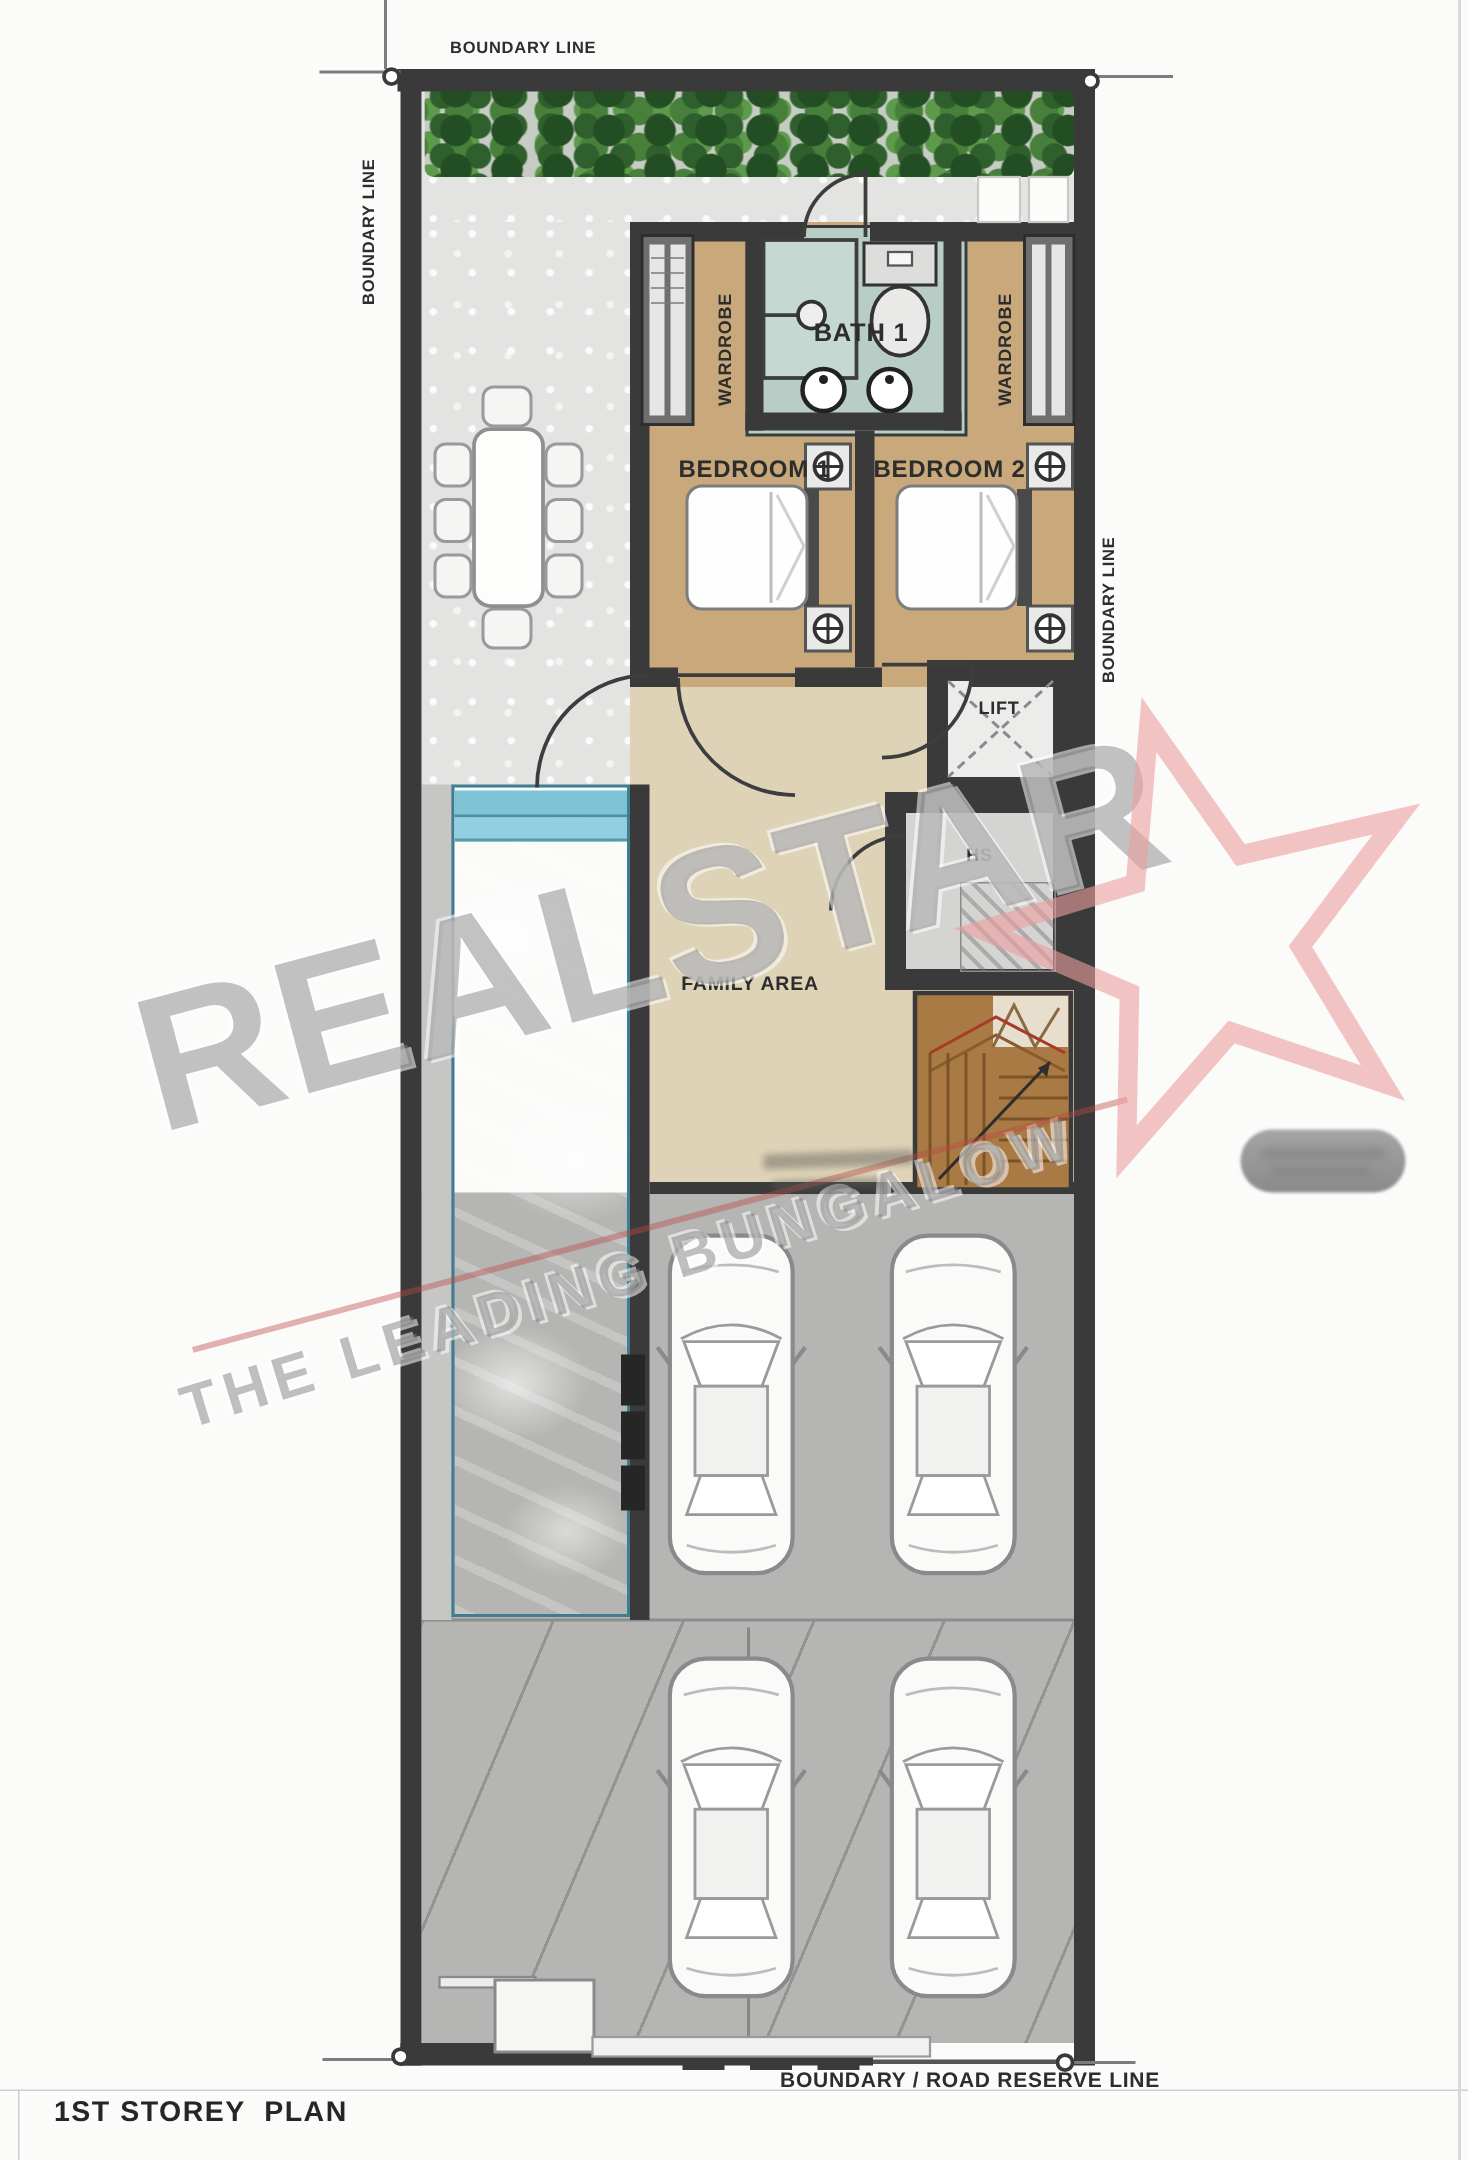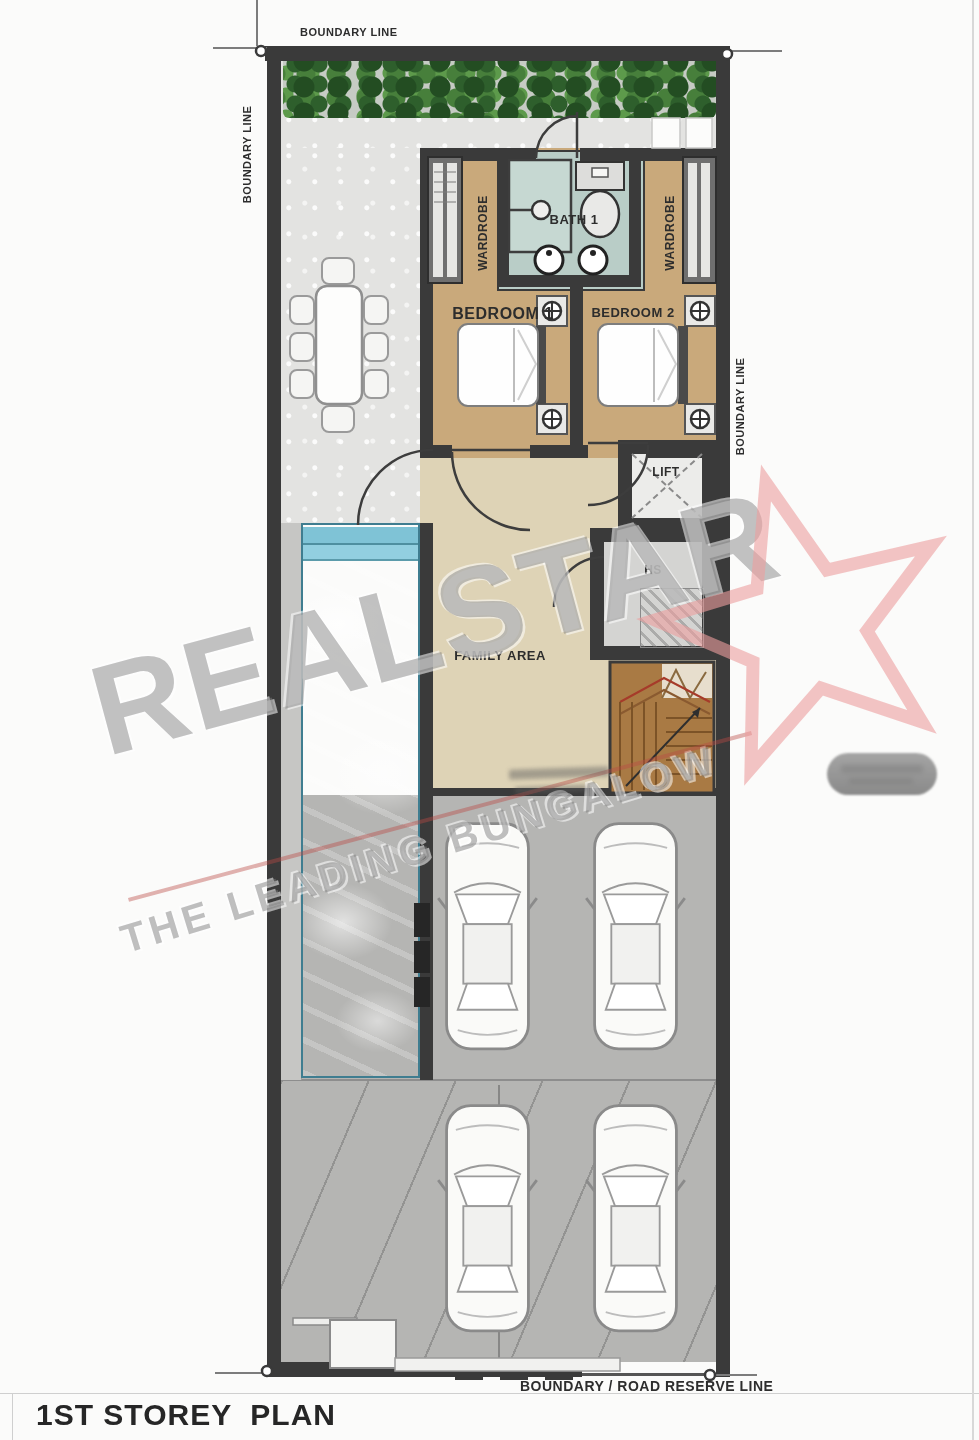--- a/index.html
+++ b/index.html
@@ -33,21 +33,21 @@
        radial-gradient(70px 55px at 35% 72%, rgba(255,255,255,.6), transparent 70%),
        radial-gradient(60px 45px at 65% 90%, rgba(255,255,255,.5), transparent 70%);
      border:2px solid #3f7d90;box-sizing:border-box;}
   .stripes{background-image:repeating-linear-gradient(113deg, rgba(70,70,70,.30) 0 2px, transparent 2px 80px);}
   .hatch{background-image:repeating-linear-gradient(45deg, rgba(110,110,110,.4) 0 3px, transparent 3px 9px);}
   .wmtext{position:absolute;font-weight:bold;color:rgba(128,128,128,.48);
      text-shadow:2px 2px 0 rgba(255,255,255,.55),-2px -2px 0 rgba(255,255,255,.55);
      transform-origin:0 50%;white-space:nowrap;}
   .badge{position:absolute;background:rgba(148,148,148,.92);color:#ffffff;
      font-size:20px;display:flex;align-items:center;padding-left:12px;}
-  .title{position:absolute;font-size:30px;font-weight:bold;color:#262626;
+  .title{position:absolute;font-size:19px;font-weight:bold;color:#262626;
      letter-spacing:1px;white-space:pre;}
   .smudge{position:absolute;background:rgba(90,90,90,.45);filter:blur(2px);border-radius:2px;}
   svg{display:block;}
 </style>
 </head>
 <body>
 
 <div id="shot">
 
   <div class="region patio" style="left:281px;top:60px;width:435px;height:90px;"></div>
@@ -248,25 +248,25 @@
       <circle cx="710" cy="1375" r="5"></circle>
         <circle cx="267" cy="1371" r="5"></circle>
     </g>
   </svg>
 
   <div class="lbl" style="left:300px;top:27px;font-size:11px;">BOUNDARY LINE</div>
   <div class="lbl vlbl" style="left:191px;top:149px;width:112px;font-size:11px;">BOUNDARY LINE</div>
   <div class="lbl vlbl" style="left:684px;top:401px;width:112px;font-size:11px;">BOUNDARY LINE</div>
   <div class="lbl" style="left:520px;top:1379px;font-size:14px;">BOUNDARY / ROAD RESERVE LINE</div>
 
-  <div class="lbl" style="left:514px;top:213px;width:120px;font-size:13px;">BATH 1</div>
+  <div class="lbl" style="left:514px;top:213px;width:120px;font-size:17px;">BATH 1</div>
   <div class="lbl vlbl" style="left:438px;top:227px;width:90px;font-size:12px;">WARDROBE</div>
   <div class="lbl vlbl" style="left:625px;top:227px;width:90px;font-size:12px;">WARDROBE</div>
   <div class="lbl" style="left:443px;top:306px;width:120px;font-size:16px;">BEDROOM 1</div>
-  <div class="lbl" style="left:573px;top:306px;width:120px;font-size:13px;">BEDROOM 2</div>
+  <div class="lbl" style="left:573px;top:306px;width:120px;font-size:16px;">BEDROOM 2</div>
   <div class="lbl" style="left:636px;top:466px;width:60px;font-size:12px;">LIFT</div>
   <div class="lbl" style="left:623px;top:564px;width:60px;font-size:12px;">HS</div>
   <div class="lbl" style="left:430px;top:649px;width:140px;font-size:13px;">FAMILY AREA</div>
 
   <div class="wmtext" style="left:95px;top:640px;font-size:128px;letter-spacing:2px;transform:rotate(-15deg);">REALSTAR</div>
   <div class="wmtext" style="left:122px;top:918px;font-size:40px;letter-spacing:5px;transform:rotate(-17deg);color:rgba(128,128,128,.5);">THE LEADING BUNGALOW</div>
   <div class="abs" style="left:128px;top:898px;width:645px;height:4px;background:rgba(186,74,70,.42);
               transform:rotate(-15deg);transform-origin:0 0;"></div>
   <svg class="abs" style="left:0;top:0;" width="979" height="1440" viewBox="0 0 979 1440">
     <polygon points="766,483 827,570 931,546 867,631 922,722 821,688 751,768 753,662 655,620 757,589" fill="none" stroke="#ec9f9f" stroke-width="13" opacity="0.6"></polygon>

